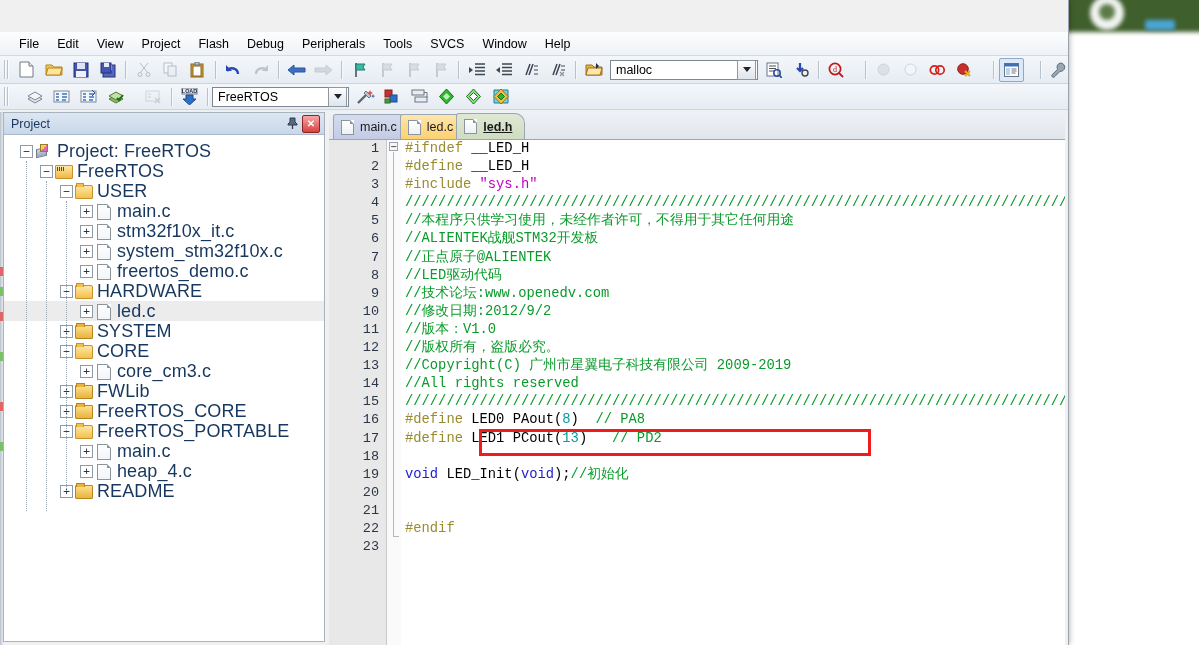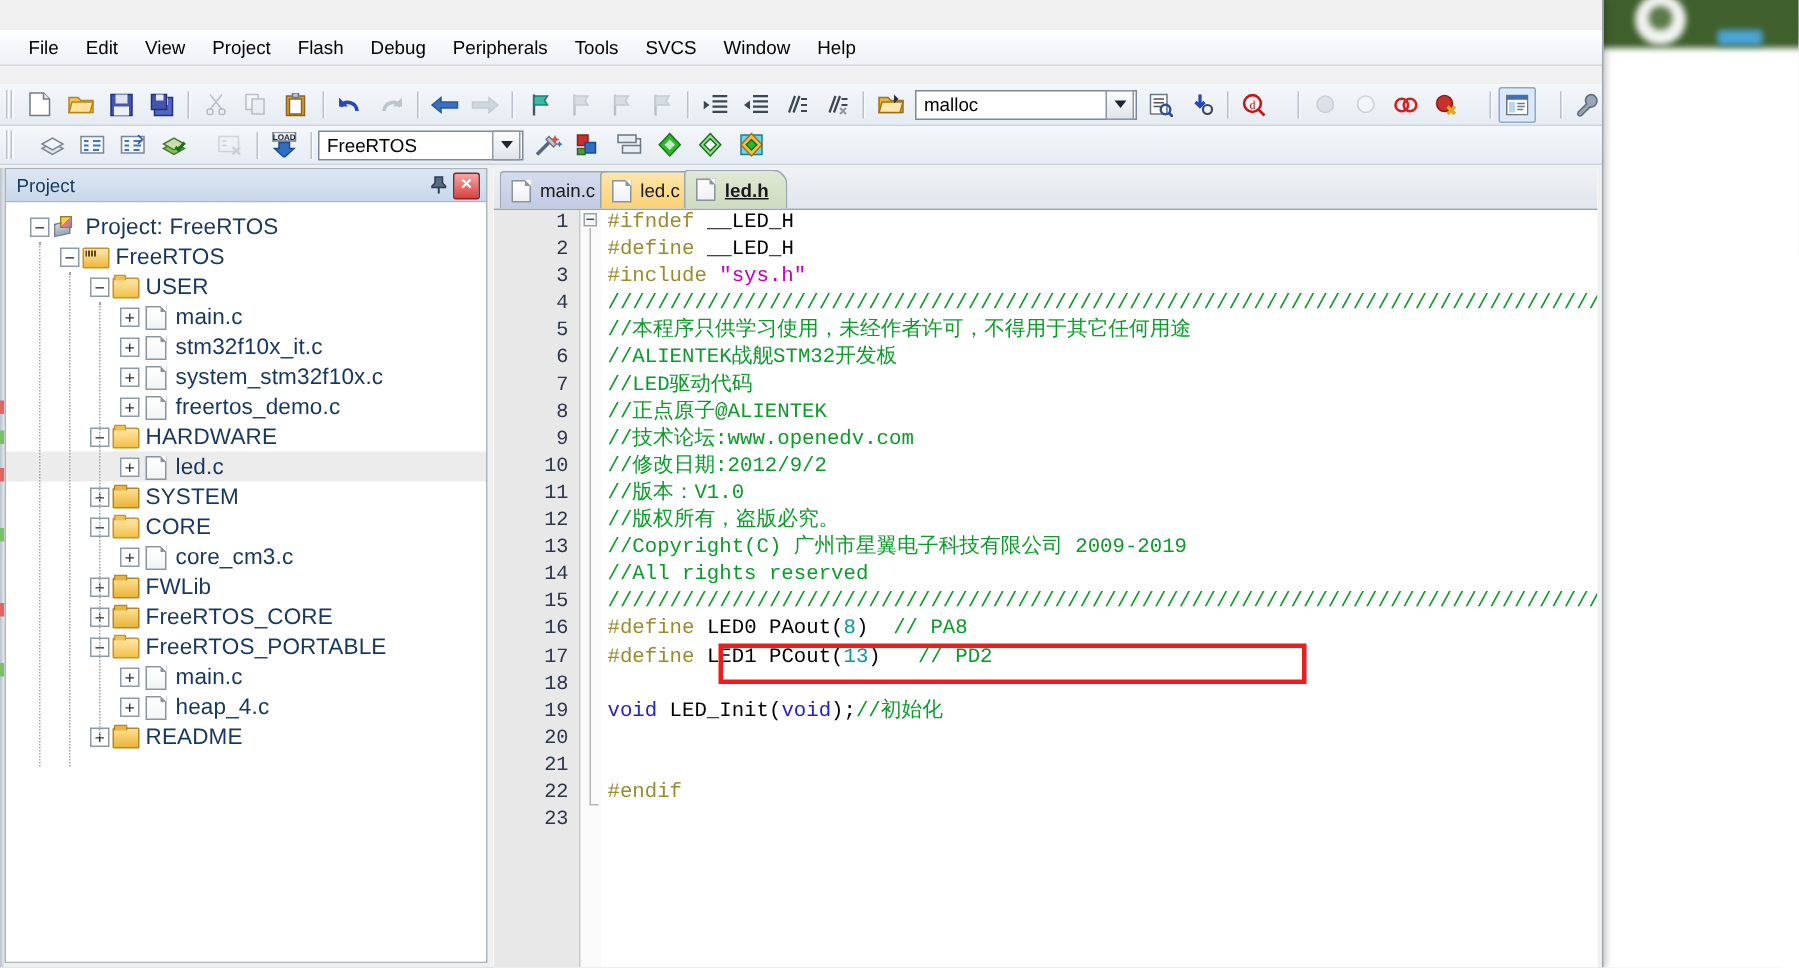--- a/index.html
+++ b/index.html
@@ -53,21 +53,21 @@
     font-family:"Liberation Serif", serif;
     box-shadow:inset 0 0 0 1px #e9f3e3;
   }
   #titlebar .title-text{
     font-size:14.5px;color:#1b1b1b;letter-spacing:.1px;
     font-family:"Liberation Sans", sans-serif;
   }
 
   
   #menubar{
-    position:absolute;left:0;top:20px;width:1068px;height:24px;
+    position:absolute;left:0;top:32px;width:1068px;height:24px;
     background:linear-gradient(#fdfefe,#eef2f7);
     border-bottom:1px solid #d4dae2;
     display:flex;align-items:center;padding-left:10px;box-sizing:border-box;
   }
   #menubar .menu-item{
     padding:3px 9px;font-size:12.5px;color:#000;cursor:default;white-space:nowrap;
   }
 
   
   .toolbar{
@@ -200,21 +200,21 @@
     content:"";position:absolute;left:1px;top:4px;width:9px;height:7px;
     background:linear-gradient(#cfd6e0,#9aa6b5);
     border:1px solid #6f7d8d;transform:skewY(-12deg);
   }
   .ic-proj:after{
     content:"";position:absolute;left:5px;top:0px;width:6px;height:6px;
     background:linear-gradient(135deg,#f6d24a 50%,#e06bb0 50%);
     border:1px solid #9b7a2c;
   }
   .tlabel{
-    font-size:15px;color:#17375e;letter-spacing:.1px;
+    font-size:18px;color:#17375e;letter-spacing:.1px;
     font-family:"Liberation Sans", sans-serif;
   }
   .vline{
     position:absolute;width:1px;border-left:1px dotted #9aa4ae;
   }
 
   
   #editor-area{
     position:absolute;left:329px;top:112px;width:736px;height:533px;
     background:#fff;box-sizing:border-box;overflow:hidden;
@@ -900,22 +900,22 @@
         <div id="fold-end"></div>
       </div>
       <div id="code-col">
         <div id="red-box" style="top: 288.6px; border-color: rgb(238, 28, 28);"></div>
       <div class="cl"><span class="k-pre">#ifndef </span><span class="k-id">__LED_H</span></div>
           <div class="cl"><span class="k-pre">#define </span><span class="k-id">__LED_H</span></div>
           <div class="cl"><span class="k-pre">#include </span><span class="k-str">"sys.h"</span></div>
           <div class="cl"><span class="k-cm">//////////////////////////////////////////////////////////////////////////////////</span></div>
           <div class="cl"><span class="k-cm">//本程序只供学习使用，未经作者许可，不得用于其它任何用途</span></div>
           <div class="cl"><span class="k-cm">//ALIENTEK战舰STM32开发板</span></div>
+          <div class="cl"><span class="k-cm">//正点原子@ALIENTEK</span></div>
           <div class="cl"><span class="k-cm">//LED驱动代码</span></div>
-          <div class="cl"><span class="k-cm">//正点原子@ALIENTEK</span></div>
           <div class="cl"><span class="k-cm">//技术论坛:www.openedv.com</span></div>
           <div class="cl"><span class="k-cm">//修改日期:2012/9/2</span></div>
           <div class="cl"><span class="k-cm">//版本：V1.0</span></div>
           <div class="cl"><span class="k-cm">//版权所有，盗版必究。</span></div>
           <div class="cl"><span class="k-cm">//Copyright(C) 广州市星翼电子科技有限公司 2009-2019</span></div>
           <div class="cl"><span class="k-cm">//All rights reserved</span></div>
           <div class="cl"><span class="k-cm">//////////////////////////////////////////////////////////////////////////////////</span></div>
           <div class="cl"><span class="k-pre">#define </span><span class="k-id">LED0 PAout(</span><span class="k-num">8</span><span class="k-id">)  </span><span class="k-cm">// PA8</span></div>
           <div class="cl"><span class="k-pre">#define </span><span class="k-id">LED1 PCout(</span><span class="k-num">13</span><span class="k-id">)   </span><span class="k-cm">// PD2</span></div>
           <div class="cl">&nbsp;</div>

